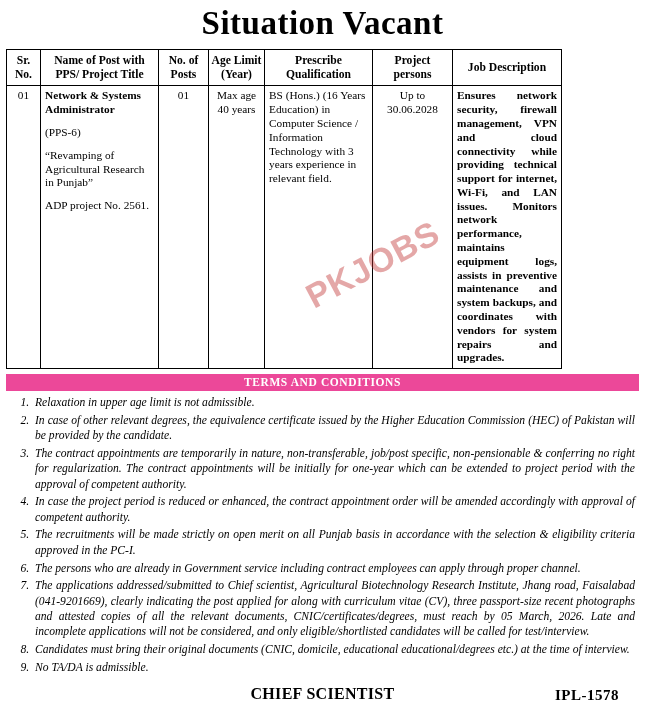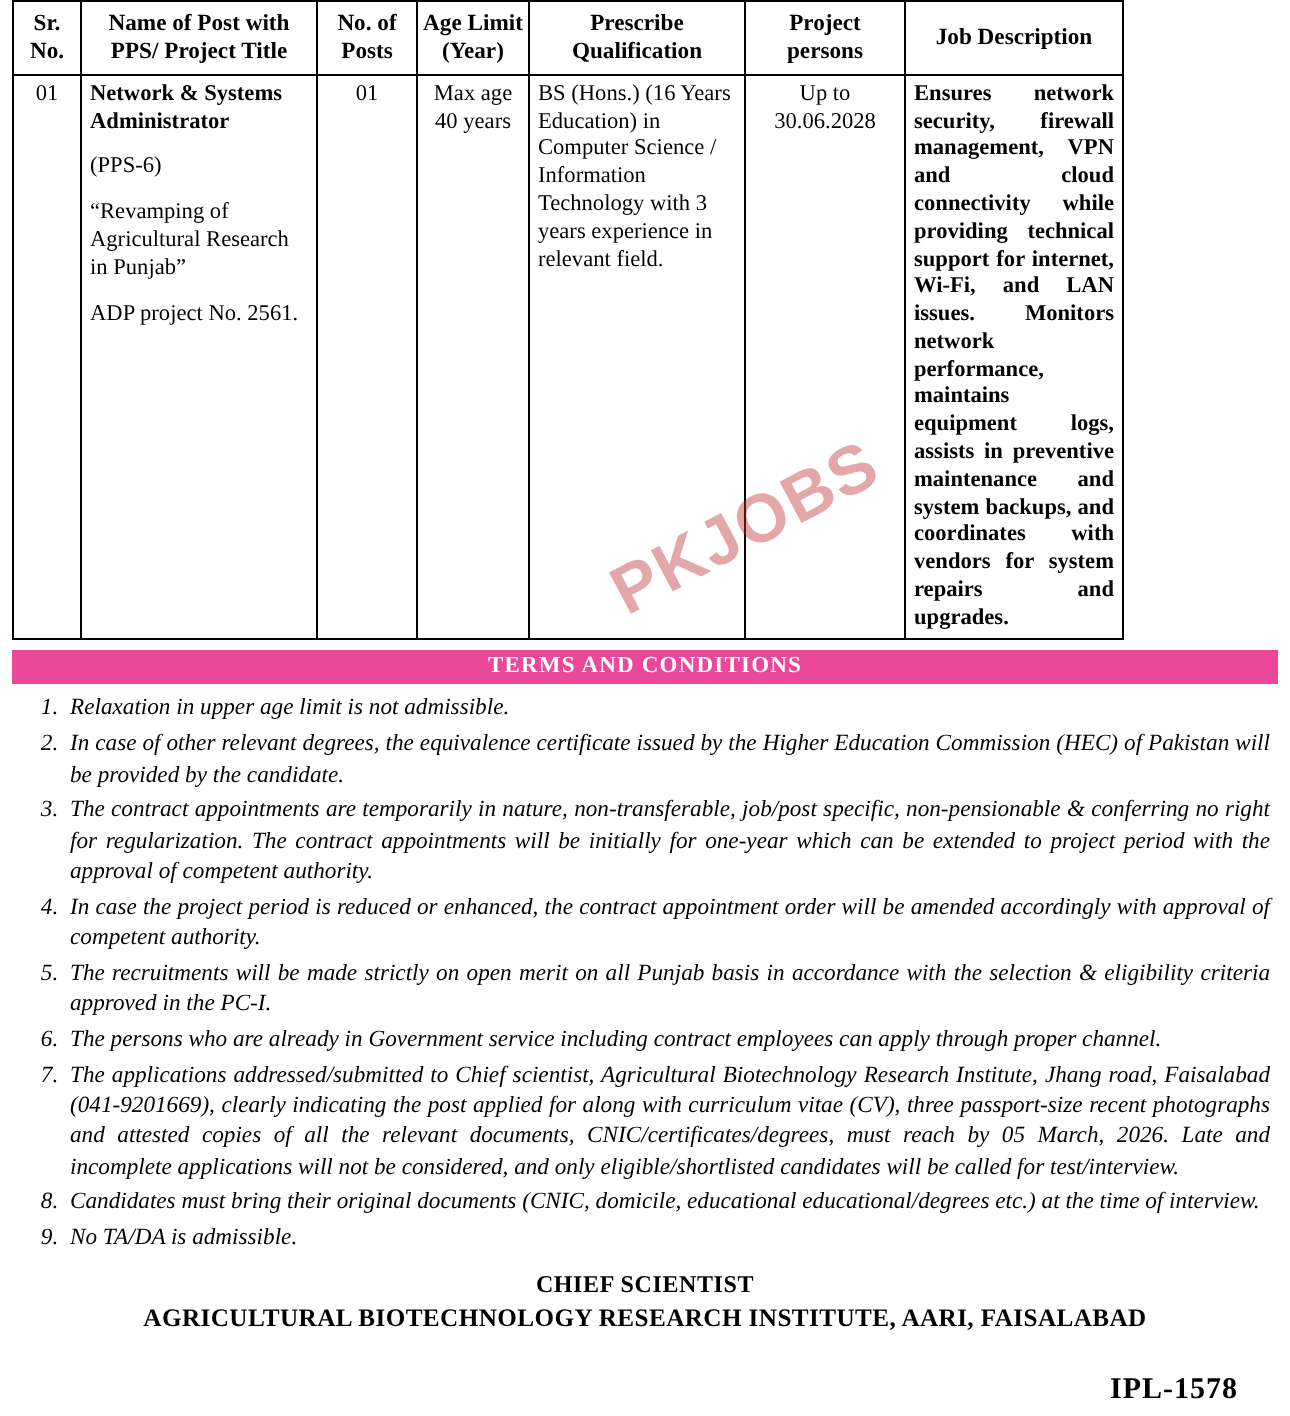--- a/index.html
+++ b/index.html
@@ -92,21 +92,21 @@
     padding-left: 3px;
   }
   
   .footer {
     margin-top: 8px;
     text-align: center;
     font-weight: bold;
     font-size: 12px;
     line-height: 1.35;
   }
-  .footer .l1 { font-size: 12px; letter-spacing: 0.3px; }
+  .footer .l1 { font-size: 16px; letter-spacing: 0.3px; }
   .footer .l2 { font-size: 12.6px; letter-spacing: 0.2px; }
   .footer .l3 { font-size: 11.8px; }
   .ipl {
     position: absolute;
     right: 26px;
     bottom: 4px;
     font-weight: bold;
     font-size: 15px;
     letter-spacing: 0.5px;
   }
@@ -123,20 +123,21 @@
     letter-spacing: 1px;
     pointer-events: none;
     white-space: nowrap;
   }
 </style>
 </head>
 <body>
 
 <div class="page">
 
+  <div class="title">Situation Vacant</div>
 
   <table class="jobs">
     <colgroup>
       <col class="c-sr">
         <col class="c-name">
         <col class="c-posts">
         <col class="c-age">
       <col class="c-qual">
         <col class="c-dur">
         <col class="c-desc">

